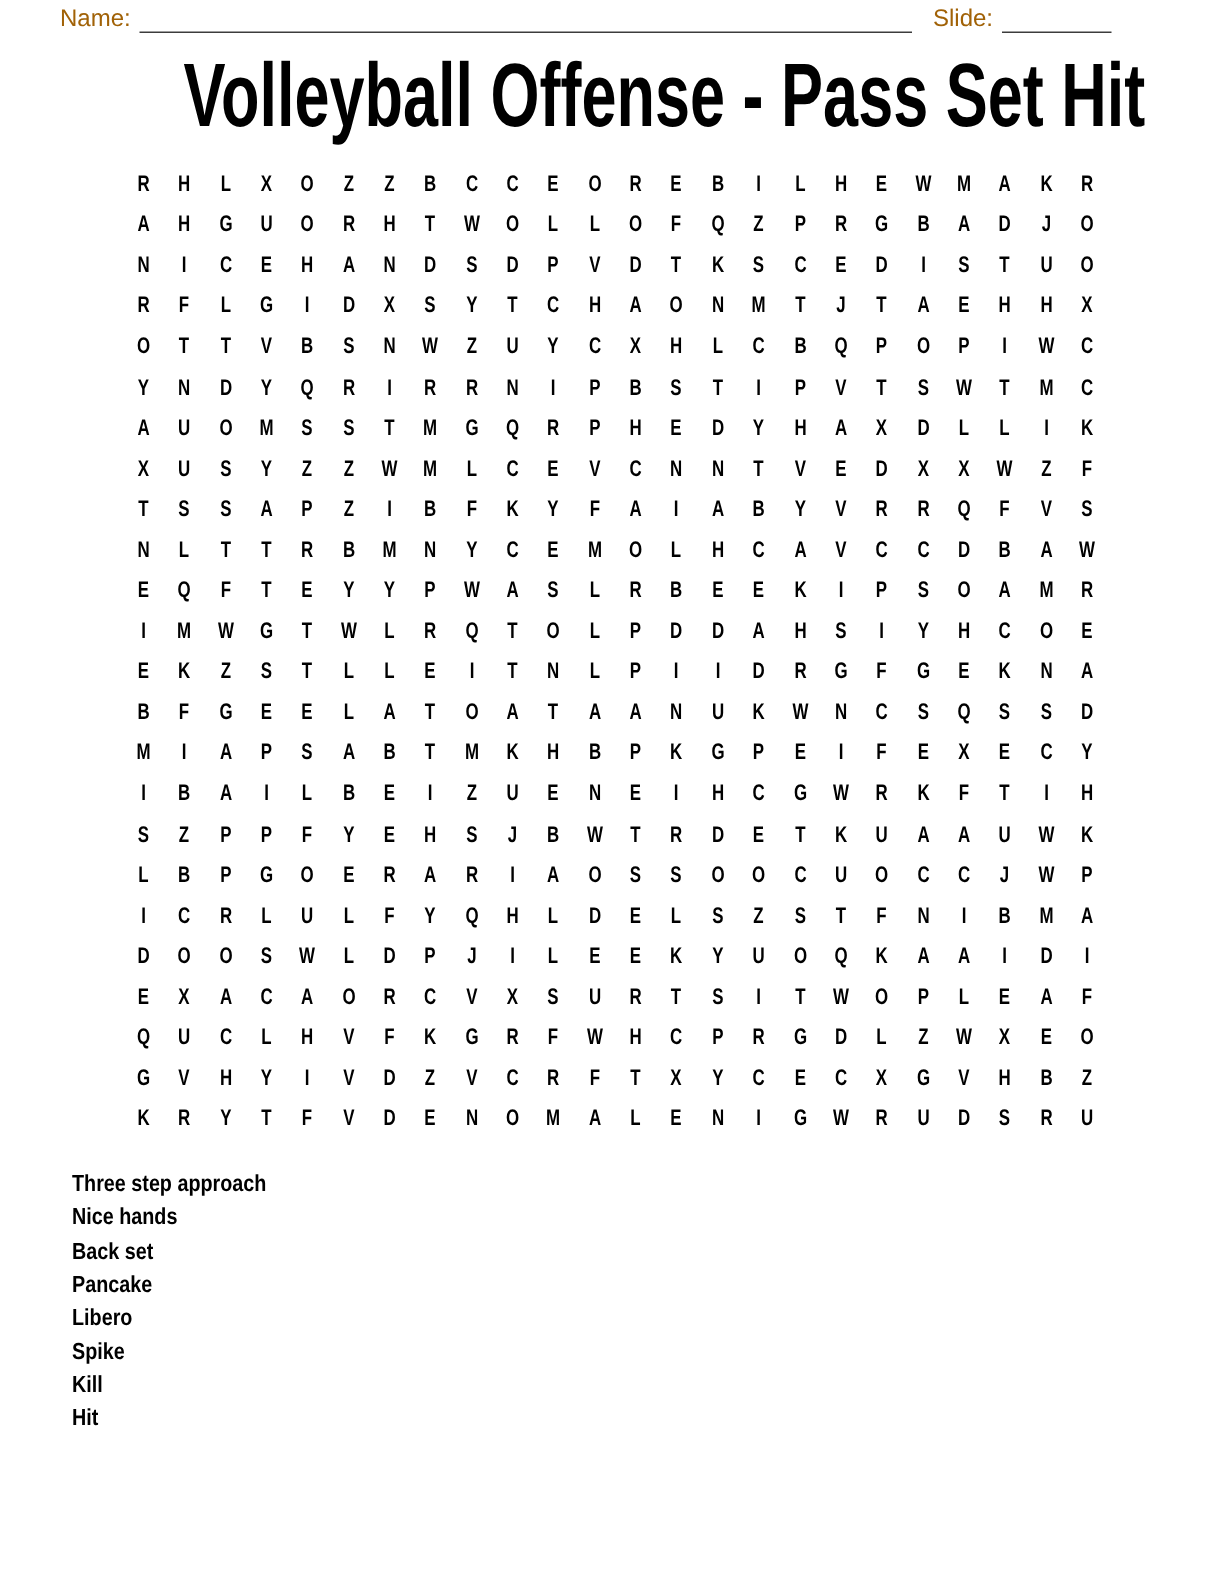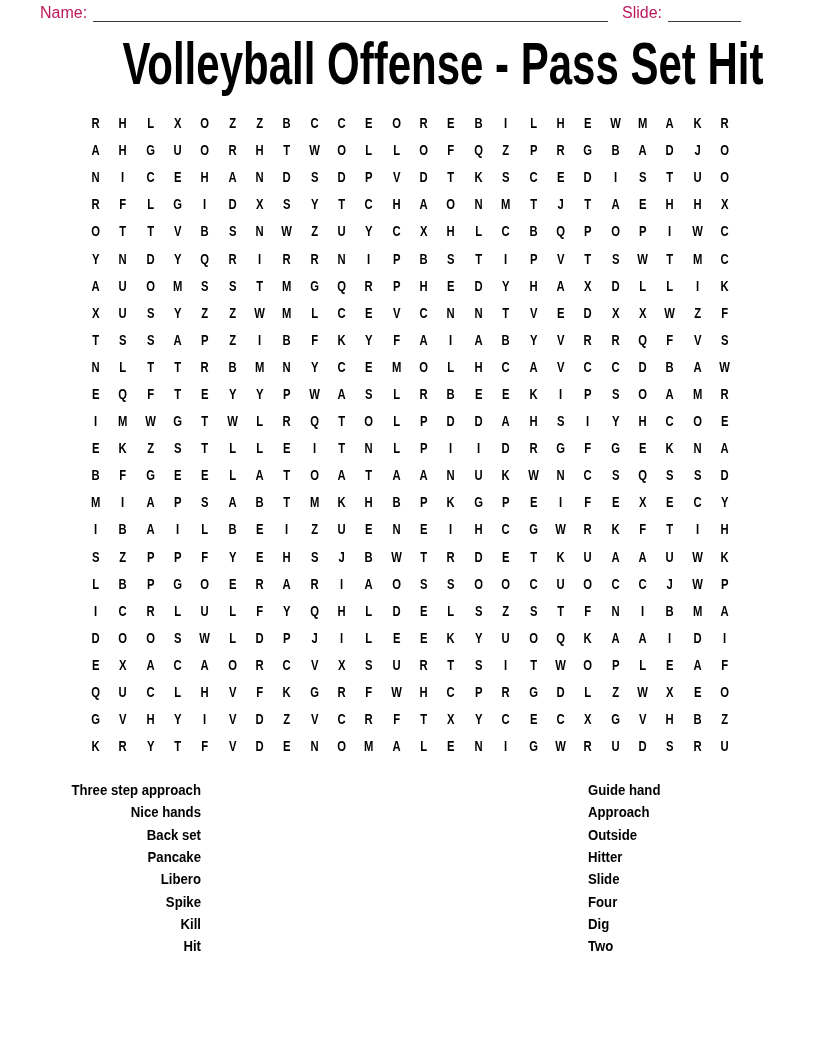--- a/index.html
+++ b/index.html
@@ -4,21 +4,21 @@
 <style>
   html, body { margin:0; padding:0; }
   body {
     width:816px; height:1056px; background:#ffffff; position:relative;
     font-family:"Liberation Sans", sans-serif; color:#000;
     overflow:hidden;
   }
   
   .header {
     position:absolute; top:2px; left:40px; width:701px;
-    display:flex; align-items:flex-end; font-size:16px; color:#be185d;
+    display:flex; align-items:flex-end; font-size:16px; color:#a16207;
     height:20px;
   }
   .hdr-label { white-space:nowrap; line-height:18px; }
   .write-line { border-bottom:1.6px solid #3c3c3c; height:15px; }
   .name-line { flex:1 1 auto; margin-left:6px; margin-right:14px; }
   .date-line { width:73px; margin-left:6px; }
 
   
   .title {
     position:absolute; top:36px; left:0; width:816px;
@@ -36,21 +36,21 @@
   }
   .cell {
     display:flex; align-items:center; justify-content:center;
     font-weight:800; font-size:15px; color:#000;
     transform:scale(0.75, 1.0);
   }
 
   
   .wordbank { position:absolute; left:48px; top:779px; width:720px; height:186px; }
   .wb-col { position:absolute; top:0; width:180px; }
-  .wb-col.c0 { left:0;text-align:right; } .wb-col.c1 { left:180px; } .wb-col.c2 { left:360px; } .wb-col.c3 { left:540px; }
+  .wb-col.c0 { left:0; } .wb-col.c1 { left:180px; } .wb-col.c2 { left:360px; } .wb-col.c3 { left:540px; }
   .word {
     font-weight:800; font-size:15.5px; line-height:22.35px; color:#000;
     white-space:nowrap; transform:scaleX(0.85); transform-origin:0 50%;
   }
 </style>
 </head>
 <body>
 
 <div class="header">
   <span class="hdr-label">Name:</span>
@@ -644,23 +644,13 @@
   <div class="wb-col c0">
       <div class="word">Three step approach</div>
       <div class="word">Nice hands</div>
       <div class="word">Back set</div>
       <div class="word">Pancake</div>
       <div class="word">Libero</div>
       <div class="word">Spike</div>
       <div class="word">Kill</div>
       <div class="word">Hit</div>
     </div>
-  <div class="wb-col c3">
-      <div class="word">Guide hand</div>
-      <div class="word">Approach</div>
-      <div class="word">Outside</div>
-      <div class="word">Hitter</div>
-      <div class="word">Slide</div>
-      <div class="word">Four</div>
-      <div class="word">Dig</div>
-      <div class="word">Two</div>
-    </div>
 </div>
 
 </body></html>

